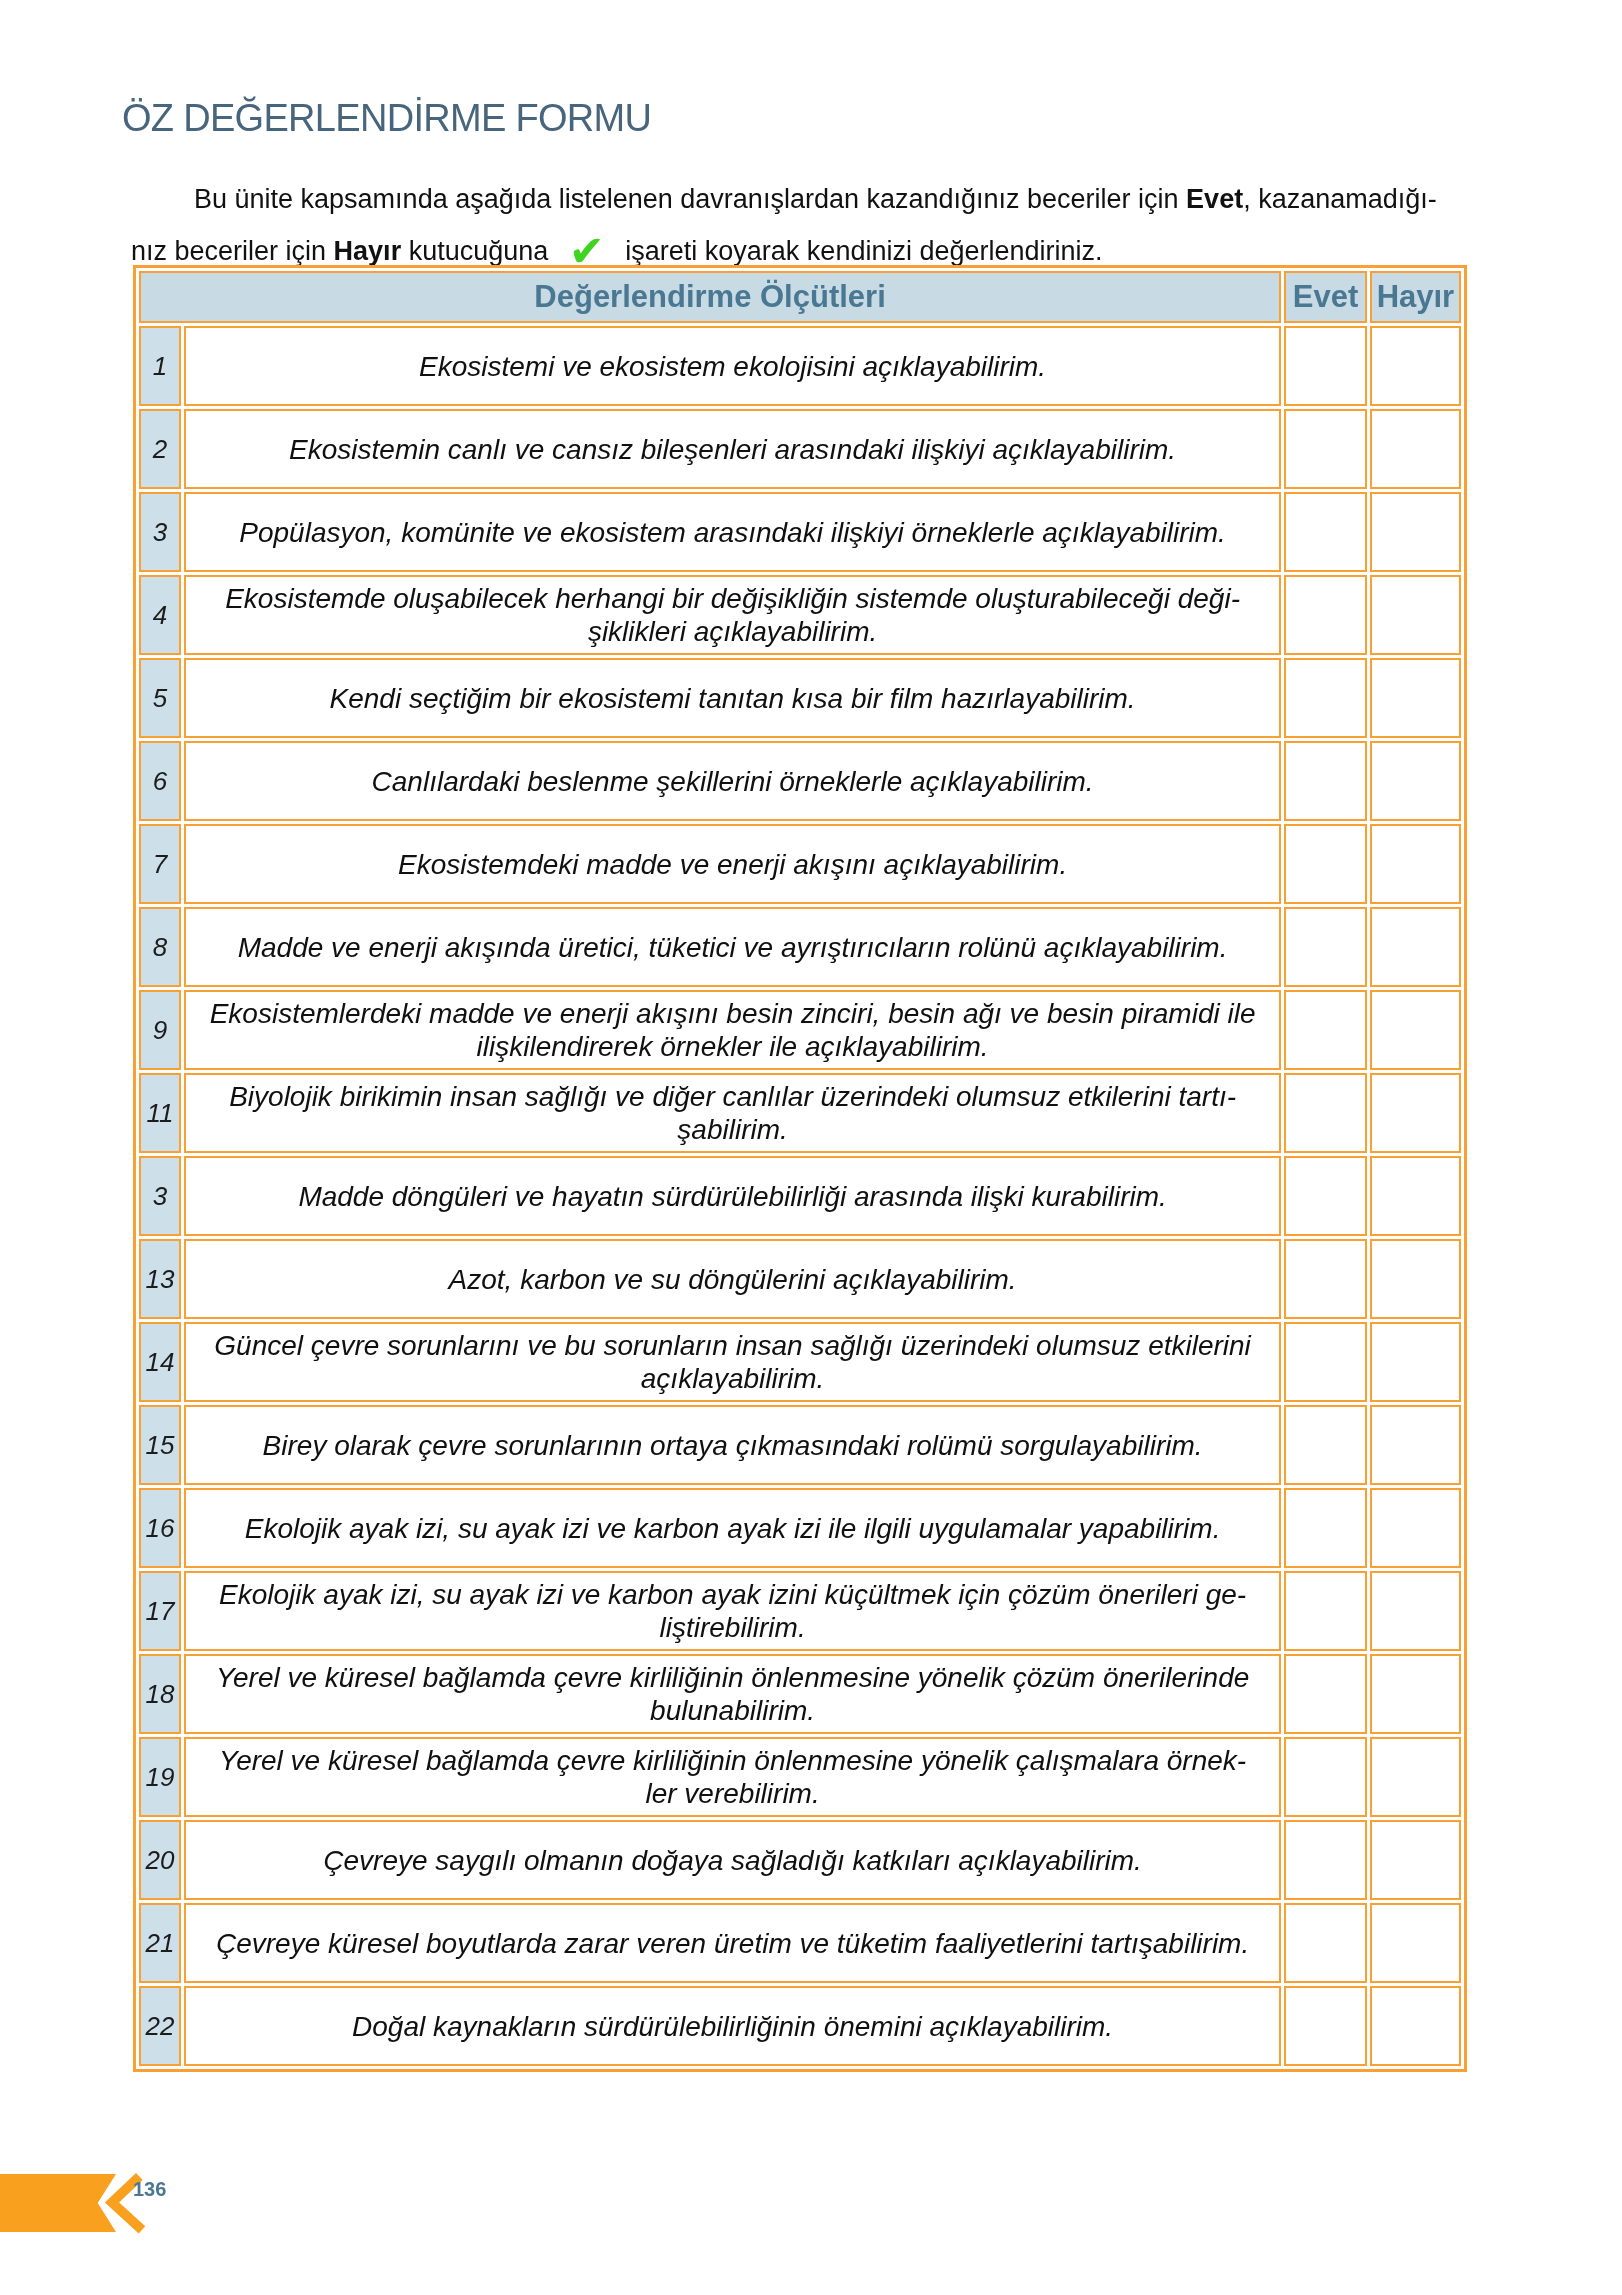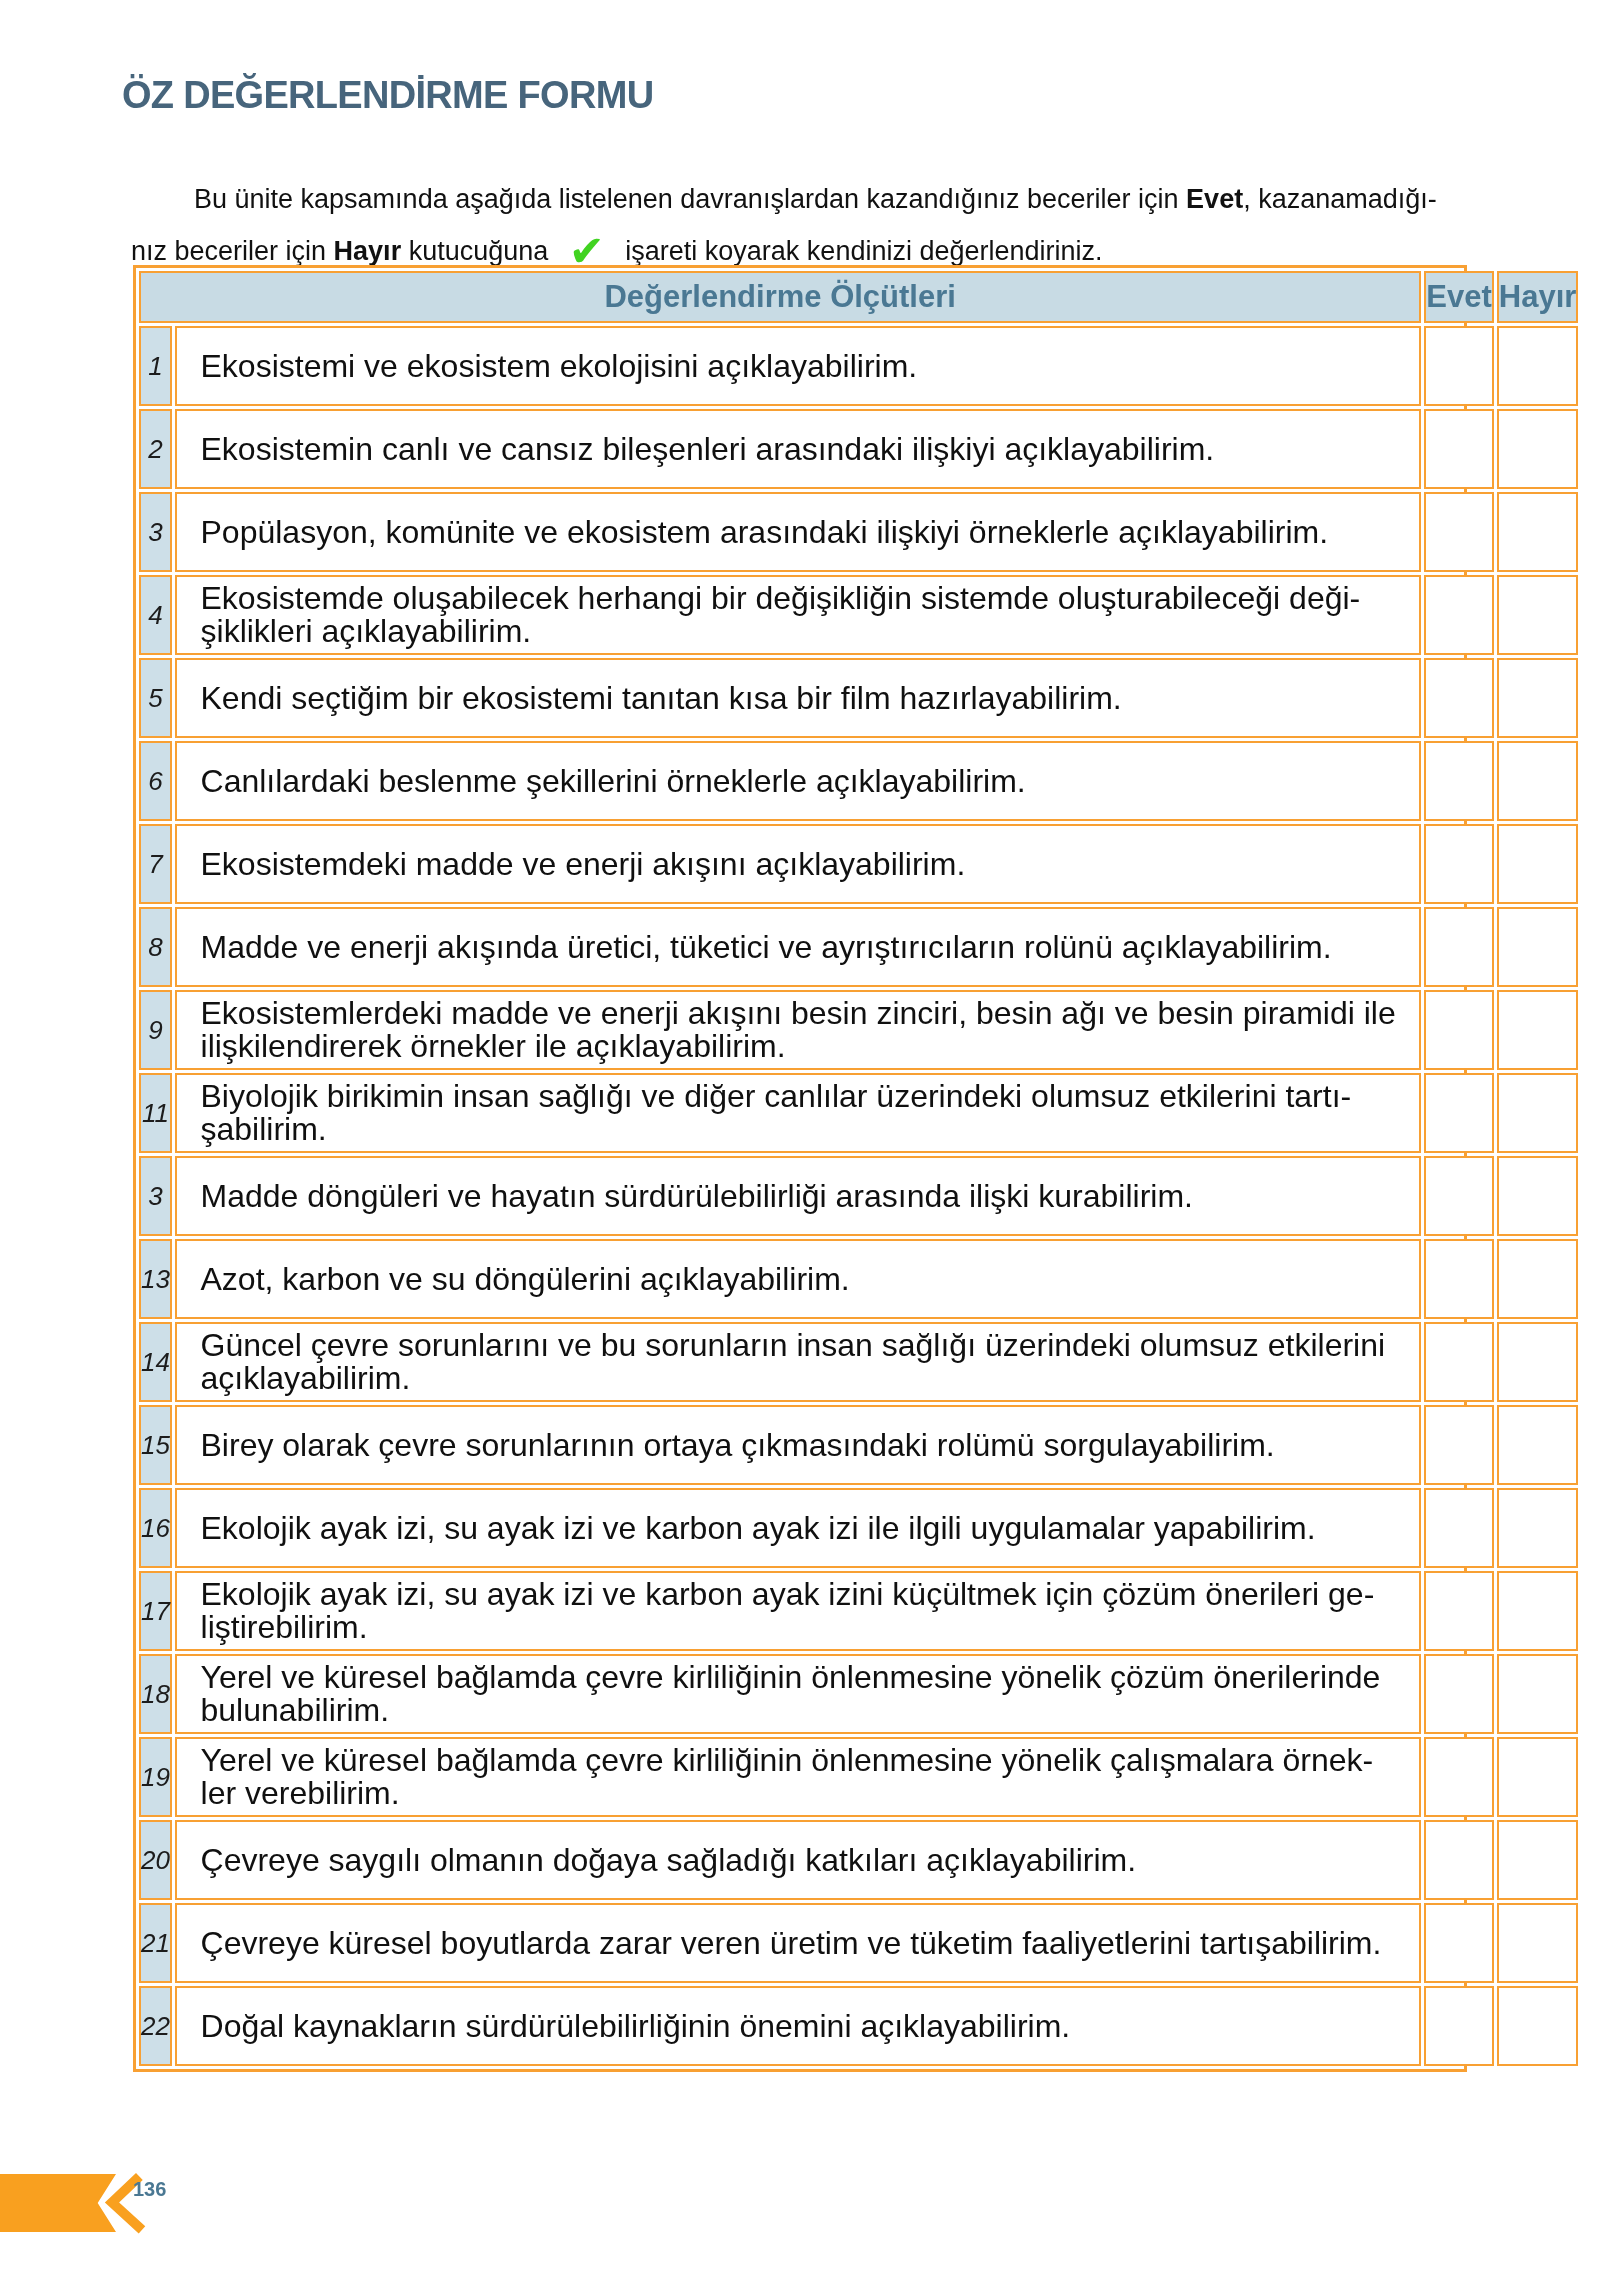--- a/index.html
+++ b/index.html
@@ -15,22 +15,22 @@
   *{margin:0;padding:0;box-sizing:border-box;}
   html,body{background:#ffffff;}
   body{
     position:relative;
     width:1623px;height:2295px;
     font-family:"Liberation Sans", sans-serif;
     color:var(--body-text);
     overflow:hidden;
   }
   .page-title{
-    position:absolute;left:122px;top:74px;
-    font-size:38px;font-weight:bold;letter-spacing:-0.7px;
+    position:absolute;left:122px;top:97px;
+    font-size:38px;font-weight:normal;letter-spacing:-0.7px;
     color:var(--title-color);
     text-align:right;
   }
   .intro{
     position:absolute;left:131px;top:180px;width:1369px;
     font-size:27px;line-height:1.48;color:#111;
   }
   .intro .indent{display:inline-block;width:63px;}
   .intro b{font-weight:bold;}
   .check-glyph{
@@ -61,22 +61,22 @@
     height:52px;vertical-align:middle;
   }
   th.yn-h{width:113px;}
   tbody td{height:80px;vertical-align:middle;background:#fff;}
   td.num{
     width:63px;background:var(--num-blue);
     font-style:italic;font-size:26px;color:#1c1c1c;
     text-align:center;
   }
   td.crit{
-    font-size:32px;color:#101010;
-    padding:0 23.6px;line-height:33px;overflow:hidden;
+    font-style:italic;font-size:28px;color:#101010;
+    padding:0 23.6px;line-height:33px;overflow:hidden;text-align:center;
   }
   td.crit .line{display:block;white-space:nowrap;}
   td.check{background:#fff;}
   .footer-band{
     position:absolute;left:0;top:2174px;width:116px;height:58px;
     background:var(--orange-band);
     -webkit-clip-path:polygon(0 0,100% 0,calc(100% - 18.3px) 50%,100% 100%,0 100%);
     clip-path:polygon(0 0,100% 0,calc(100% - 18.3px) 50%,100% 100%,0 100%);
   }
   .footer-chevron{

